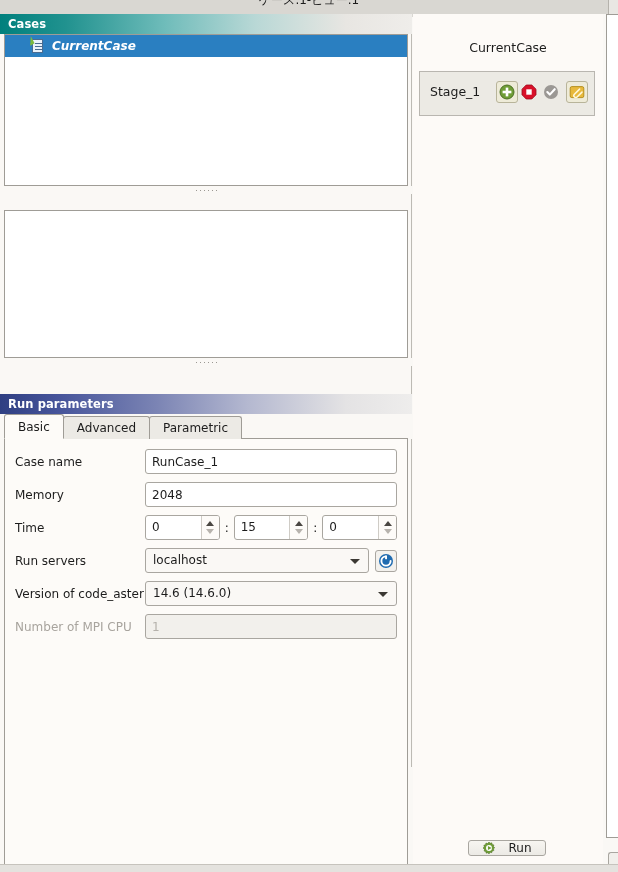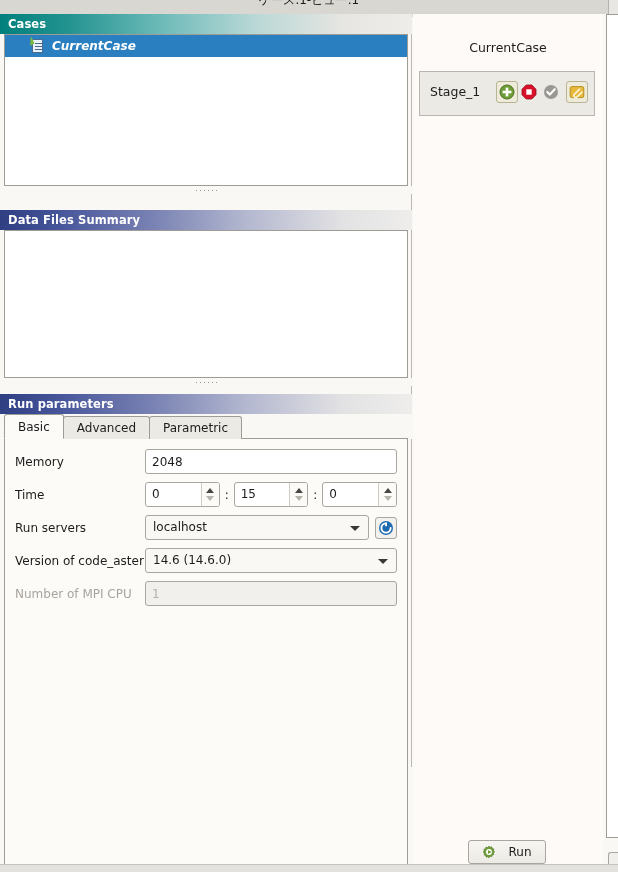--- a/index.html
+++ b/index.html
@@ -330,21 +330,21 @@
     flex: 0 0 auto;
   }
   .icon-btn.framed {
     border: 1px solid #b8b49a;
     background: #eeebd8;
   }
   .icon-plain { width: 22px; height: 22px; display: flex; align-items: center; justify-content: center; flex: 0 0 auto; }
   .gap-flex { flex: 1 1 auto; }
   .run-btn {
     position: absolute; left: 55px; top: 826px;
-    width: 78px; height: 24px;
+    width: 78px; height: 16px;
     background: linear-gradient(to bottom, #f7f5f1 0%, #eceae5 100%);
     border: 1px solid #a9a6a0;
     border-radius: 3px;
     display: flex; align-items: center; justify-content: center;
     gap: 12px;
     font-size: 12px; color: #1c1c1c;
   }
   .bottom-bar {
     position: absolute; left: 0; bottom: 0; width: 618px; height: 8px;
     background: #e4e2de;
@@ -380,21 +380,20 @@
             <i></i>
             <i></i>
             <i></i>
             <i></i>
             <i></i>
         </span>
       </div>
     </div>
 
     <div id="dfs-panel">
-      <div class="cap blue">Data Files Summary</div>
       <div class="panel-body" id="dfs-body"></div>
       <div class="splitter">
         <span class="dots">
           <i></i>
             <i></i>
             <i></i>
             <i></i>
             <i></i>
             <i></i>
         </span>
@@ -405,20 +404,24 @@
       <div class="cap blue">Run parameters</div>
 
       <div class="tabbar">
         <div class="tab active">Basic</div>
         <div class="tab">Advanced</div>
         <div class="tab">Parametric</div>
       </div>
 
       <div class="tabpage">
 
+        <div class="form-row">
+          <div class="form-label">Case name</div>
+          <input class="tf" type="text" value="RunCase_1" style="">
+        </div>
 
         <div class="form-row">
           <div class="form-label">Memory</div>
           <input class="tf" type="text" value="2048" style="">
         </div>
 
         <div class="form-row">
           <div class="form-label">Time</div>
           <div class="time-group">
             <div class="spin">

